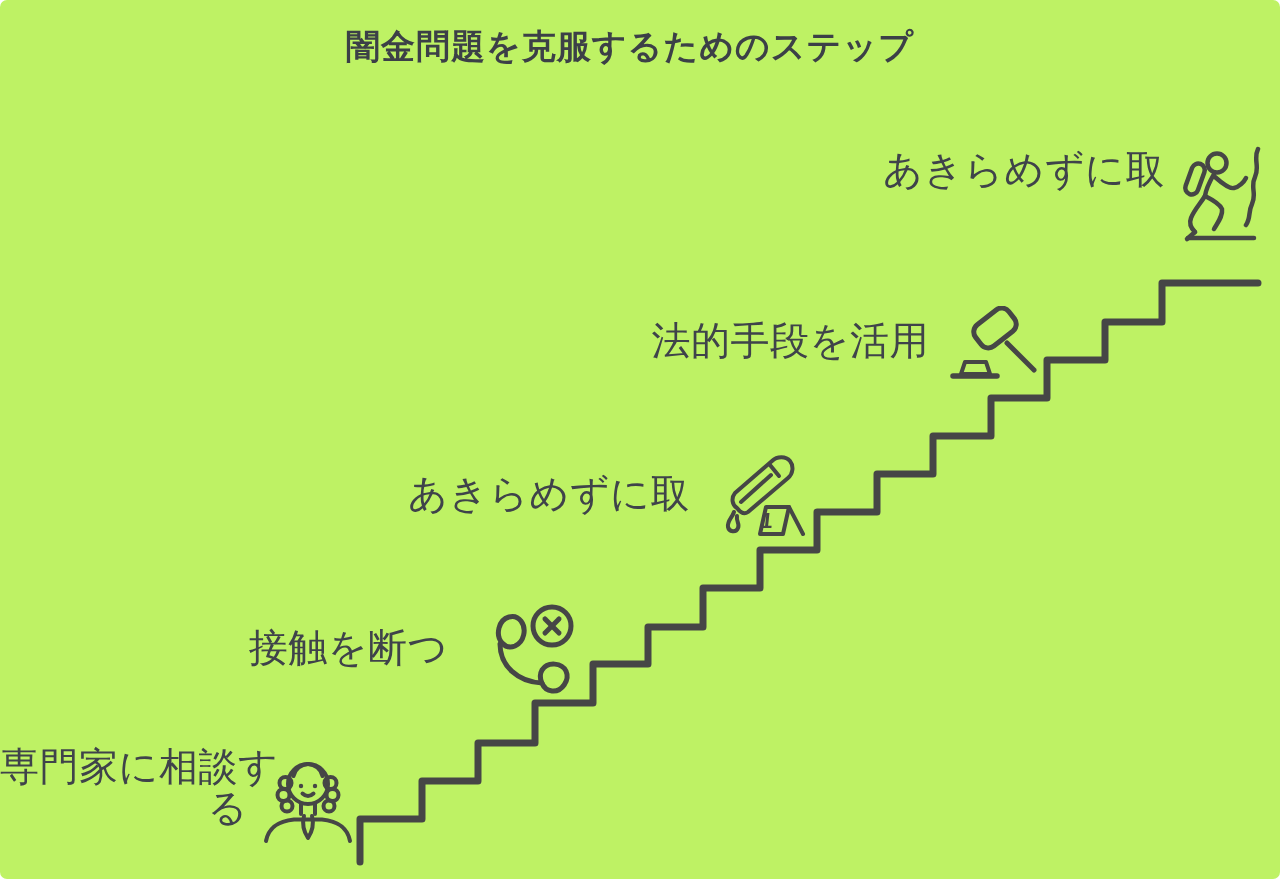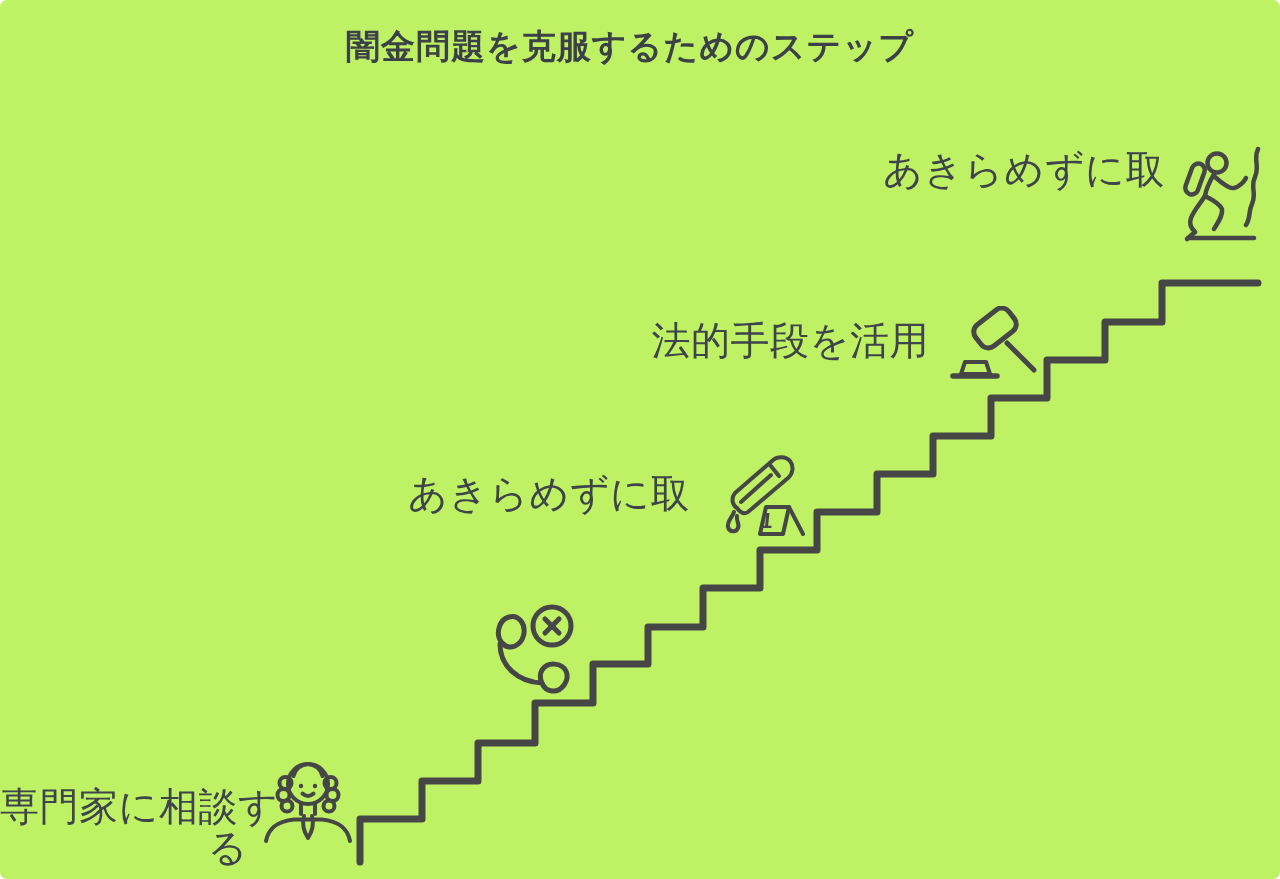--- a/index.html
+++ b/index.html
@@ -63,21 +63,21 @@
 <body>
 
 <div class="canvas">
 
   <h1 class="title">闇金問題を克服するためのステップ</h1>
 
   <svg class="stairs-svg" viewBox="0 0 1280 879" aria-hidden="true">
     <polyline class="stroke" stroke-width="7" points="360,862 360,819 422,819 422,781 478,781 478,743 535,743 535,703 593,703 593,664 648,664 648,627 703,627 703,588 760,588 760,550 817,550 817,512 877,512 877,474 933,474 933,436 991,436 991,398 1047,398 1047,360 1105,360 1105,322 1162,322 1162,283 1258,283"></polyline>
   </svg>
 
-  <div class="step-label" style="top:786px; width:248px; line-height:41px;text-align:right;">
+  <div class="step-label" style="top:746px; width:248px; line-height:41px;text-align:right;">
     <div>専門家に相談す</div>
     <div>る</div>
   </div>
   <div class="icon" style="left:262px; top:750px; width:92px; height:94px;">
     <svg width="92" height="94" viewBox="0 0 92 94">
       <g class="stroke" stroke-width="4">
         <circle cx="46" cy="34" r="20"></circle>
         <path d="M46,14 C39,14.5 33,19 31.5,26"></path>
         <path d="M46,14 C53,14.5 59,19 60.5,26"></path>
         <circle cx="23.5" cy="33" r="6"></circle>
@@ -90,20 +90,23 @@
         <path d="M39,54 L39,64"></path>
         <path d="M53,54 L53,64"></path>
         <path d="M4,91 C7,76 18,71 32,69.5 L60,69.5 C74,71 85,76 88,91"></path>
         <path d="M42,66 C40,74 42,82 46,88 C50,82 52,74 50,66"></path>
       </g>
       <circle class="fillink" cx="39" cy="36" r="2.2"></circle>
       <circle class="fillink" cx="53" cy="36" r="2.2"></circle>
     </svg>
   </div>
 
+  <div class="step-label" style="top:628px; width:448px;">
+    <div>接触を断つ</div>
+  </div>
   <div class="icon" style="left:492px; top:604px; width:88px; height:98px;">
     <svg width="88" height="98" viewBox="0 0 88 98">
       <g class="stroke" stroke-width="5">
         <path d="M7,24 C10,12 23,9 29,17 C35,25 32,38 23,42 C13,46 4,36 7,24 Z"></path>
         <path d="M8,40 C8,62 26,78 50,79"></path>
         <path d="M50,66 C56,57 70,59 74,67 C78,76 70,88 60,87 C50,86 46,73 50,66 Z"></path>
         <circle cx="60" cy="22" r="19"></circle>
         <path d="M53,15 L67,29"></path>
         <path d="M67,15 L53,29"></path>
       </g>

